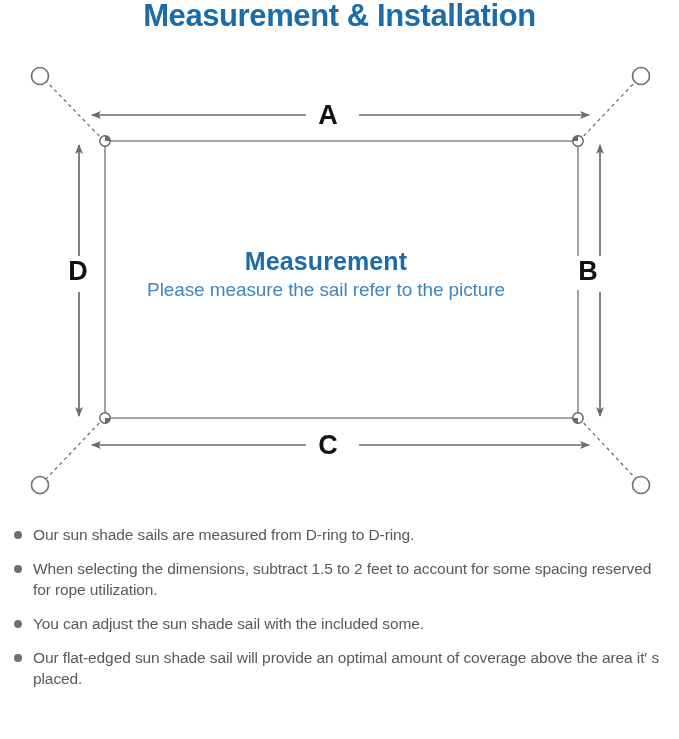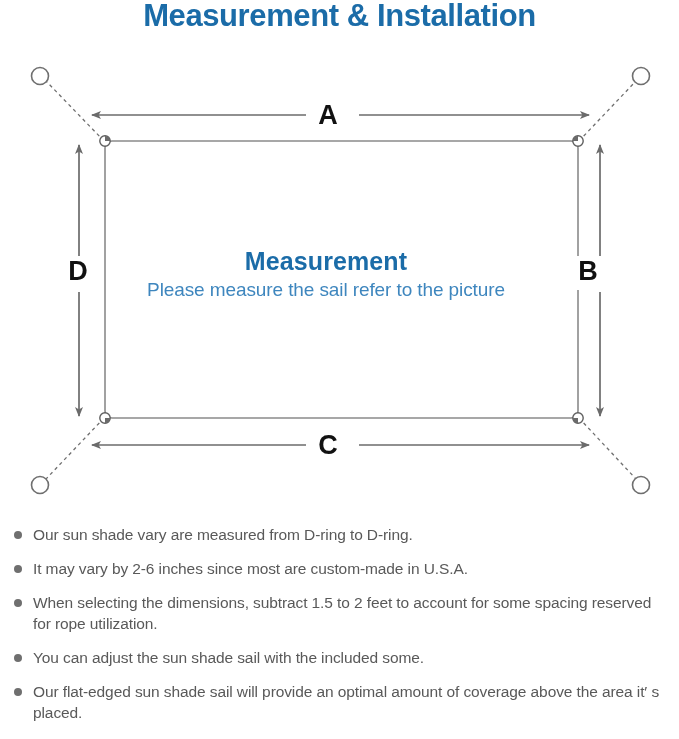--- a/index.html
+++ b/index.html
@@ -175,25 +175,21 @@
 
     <div class="dim dim-a">A</div>
     <div class="dim dim-b">B</div>
     <div class="dim dim-c">C</div>
     <div class="dim dim-d">D</div>
   </div>
 
   <div class="notes">
     <div class="note">
       <span class="bullet"></span>
-      <span class="note-text">Our sun shade vary are measured from D-ring to D-ring.</span>
-    </div>
-    <div class="note">
-      <span class="bullet"></span>
-      <span class="note-text">It may vary by 2-6 inches since most are custom-made in U.S.A.</span>
+      <span class="note-text">Our sun shade sails are measured from D-ring to D-ring.</span>
     </div>
     <div class="note">
       <span class="bullet"></span>
       <span class="note-text">When selecting the dimensions, subtract 1.5 to 2 feet to account for some spacing reserved for rope utilization.</span>
     </div>
     <div class="note">
       <span class="bullet"></span>
       <span class="note-text">You can adjust the sun shade sail with the included some.</span>
     </div>
     <div class="note">

